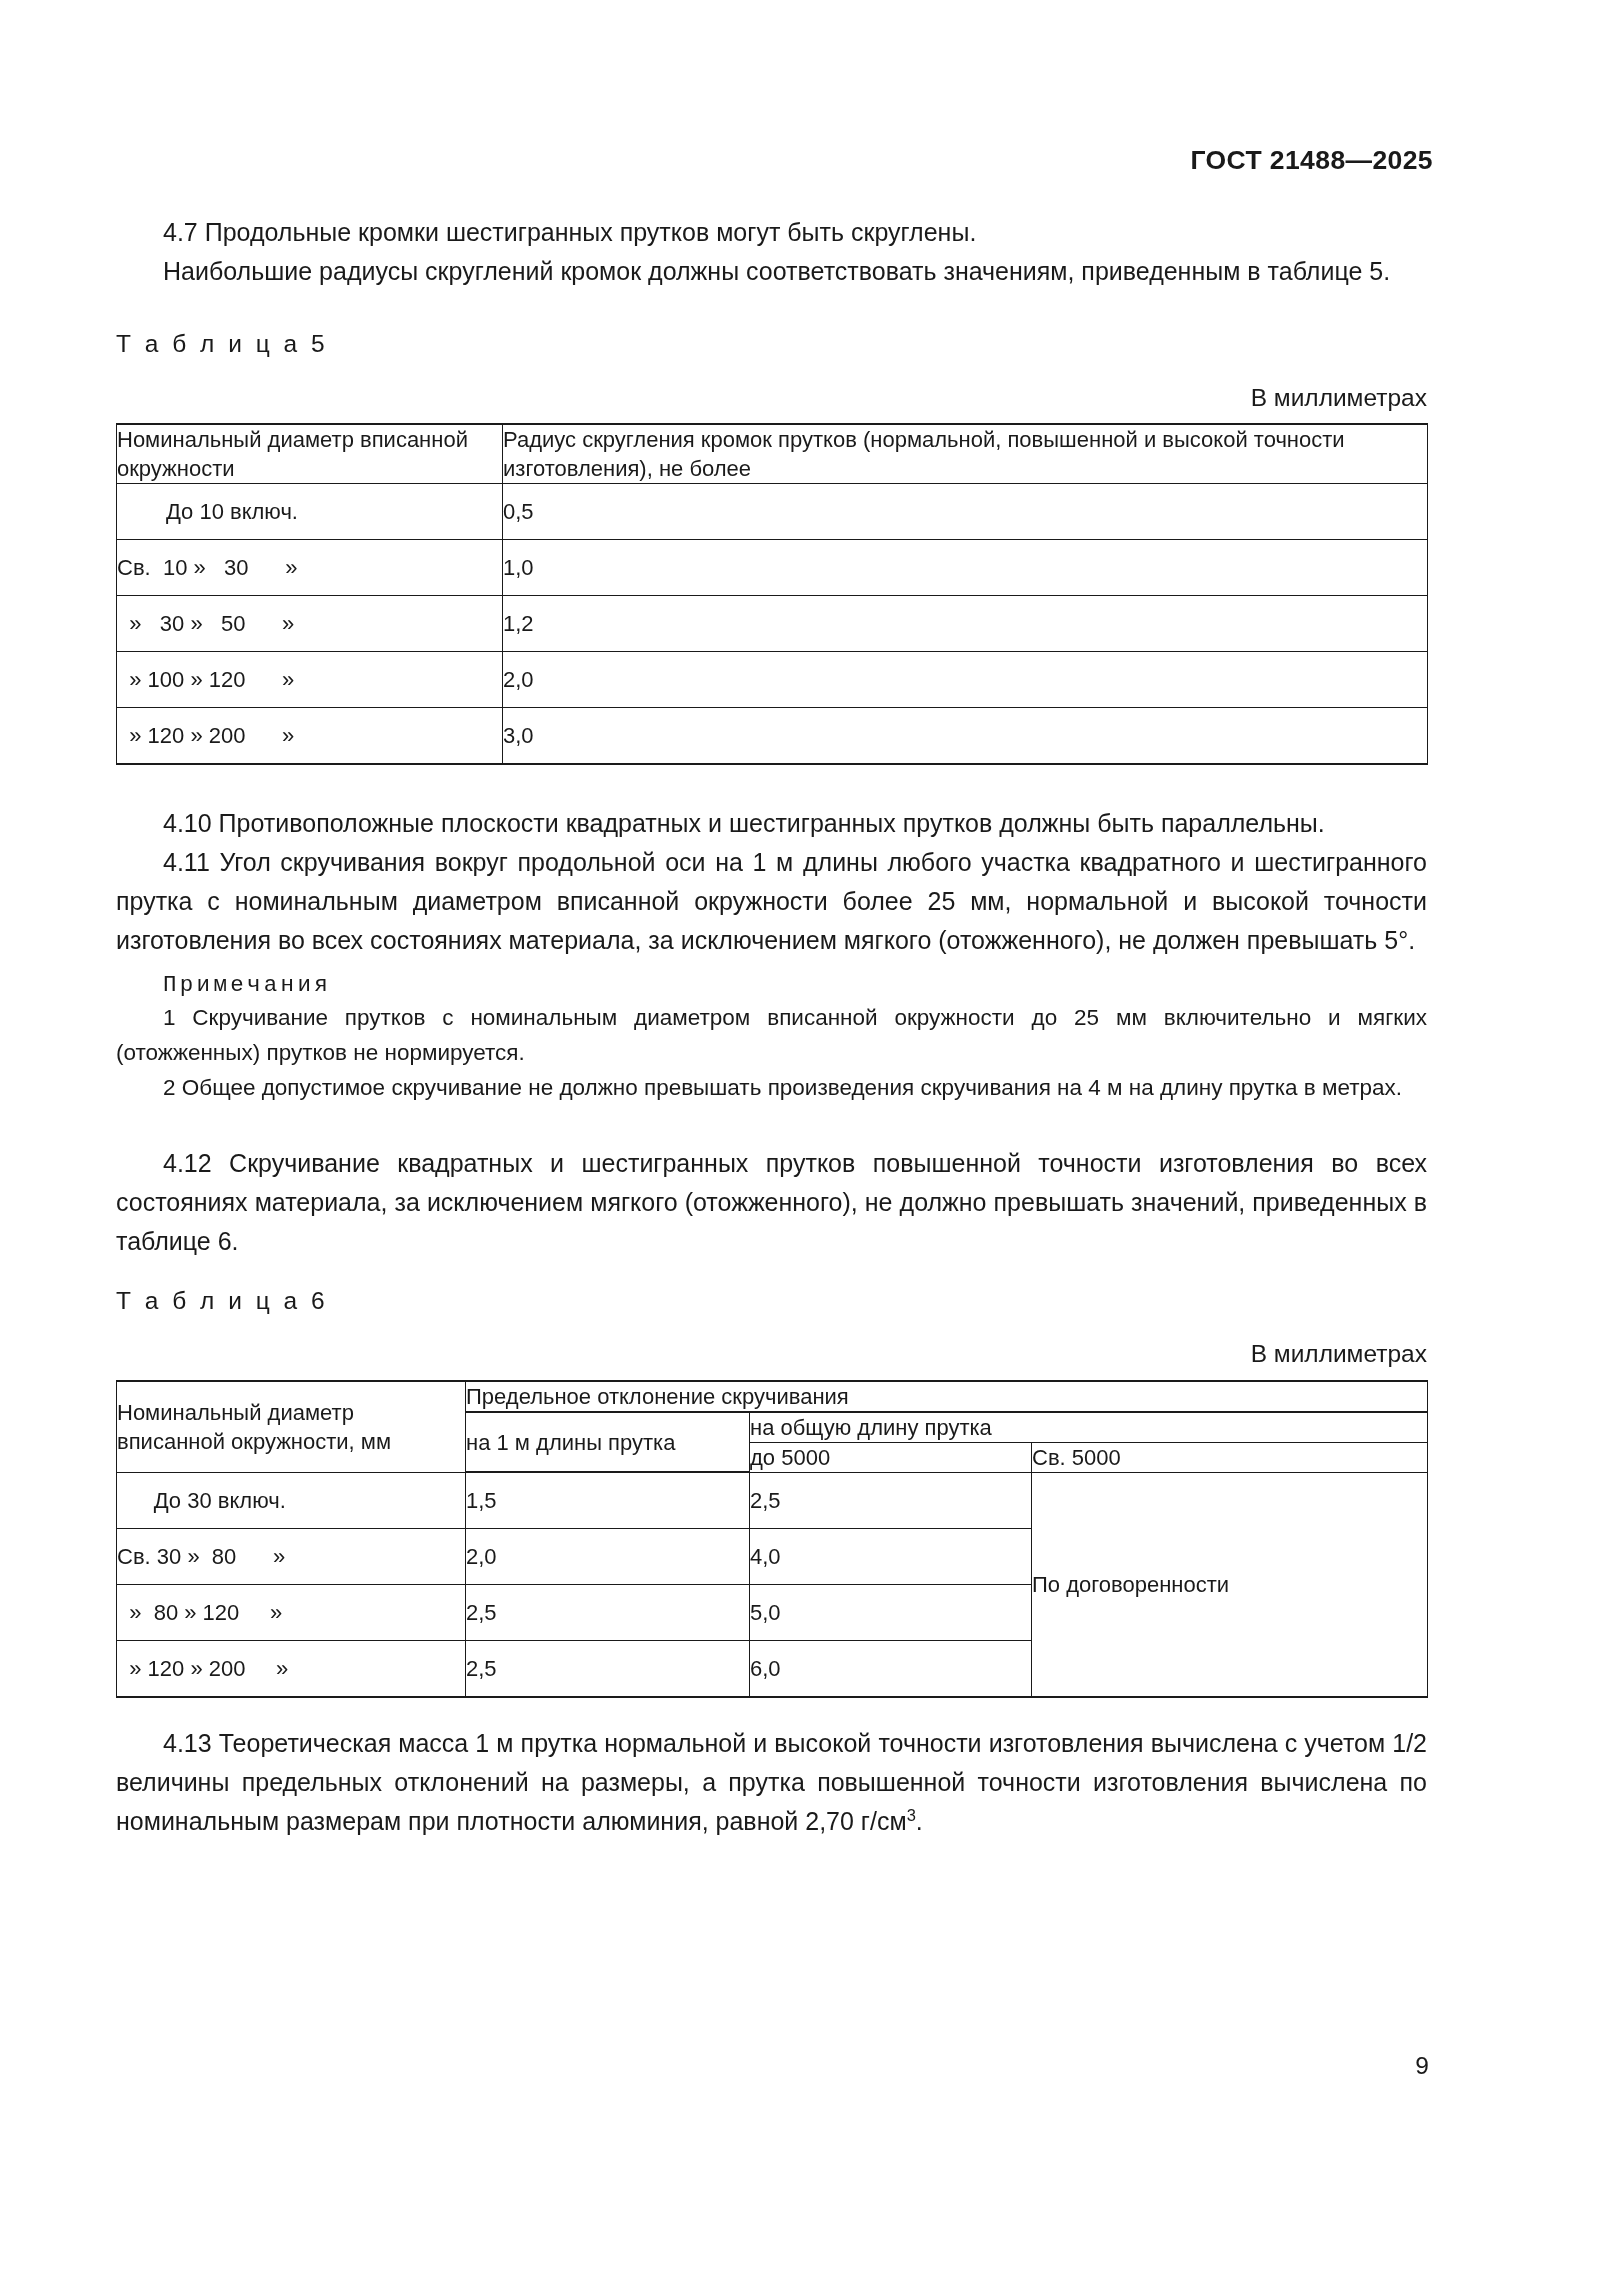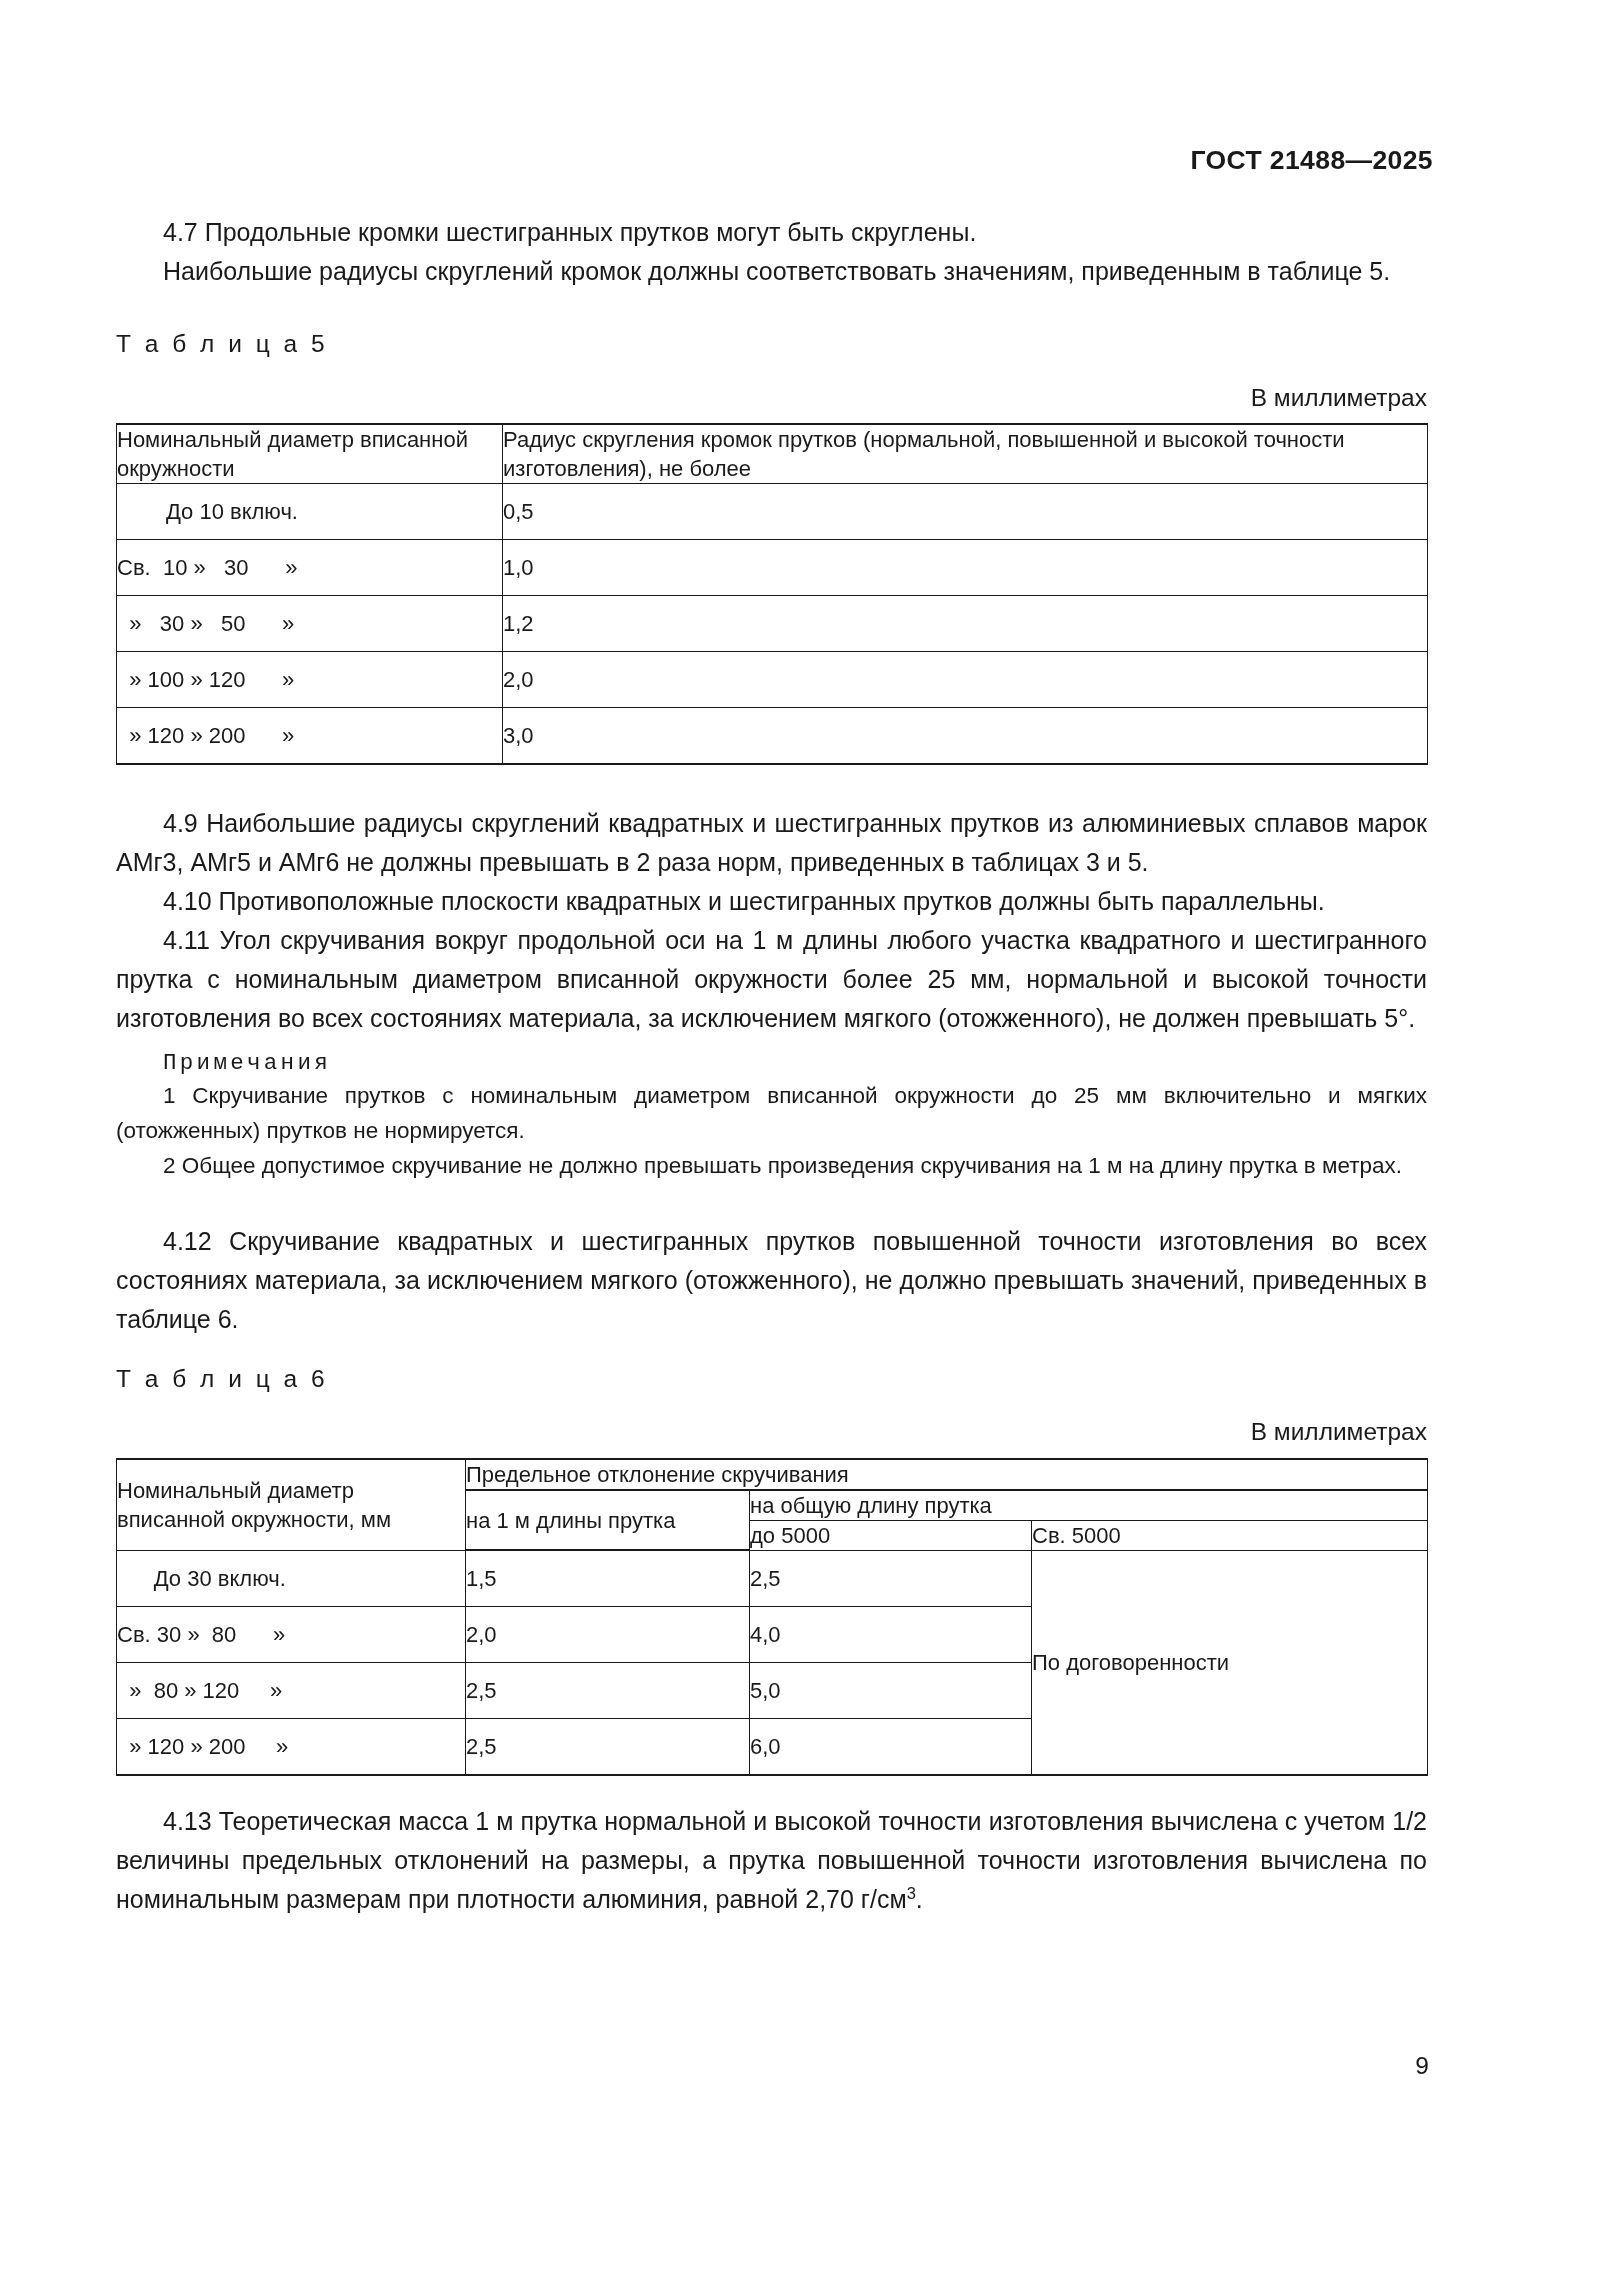--- a/index.html
+++ b/index.html
@@ -185,28 +185,27 @@
         </tr>
         <tr>
           <td class="body-cell rng-cell">  » 120 » 200      »</td>
           <td class="body-cell">3,0</td>
         </tr>
       </tbody>
     </table>
 
     <div class="gap-lg"></div>
 
-    <p class="body-par">4.9  Наибольшие радиусы скруглений квадратных и шестигранных прутков из алюминиевых сплавов марок АМг3, АМг5 и АМг6 не должны превышать в 2 раза норм, приведенных в таблицах 3 и 5.</p>
     <p class="body-par">4.10  Противоположные плоскости квадратных и шестигранных прутков должны быть параллельны.</p>
     <p class="body-par">4.11  Угол скручивания вокруг продольной оси на 1 м длины любого участка квадратного и шестигранного прутка с номинальным диаметром вписанной окружности более 25 мм, нормальной и высокой точности изготовления во всех состояниях материала, за исключением мягкого (отожженного), не должен превышать 5°.</p>
 
     <div class="gap-sm"></div>
     <p class="notes-title">Примечания</p>
     <p class="note-par">1  Скручивание прутков с номинальным диаметром вписанной окружности до 25 мм включительно и мягких (отожженных) прутков не нормируется.</p>
-    <p class="note-par">2  Общее допустимое скручивание не должно превышать произведения скручивания на 1 м на длину прутка в метрах.</p>
+    <p class="note-par">2  Общее допустимое скручивание не должно превышать произведения скручивания на 4 м на длину прутка в метрах.</p>
 
     <div class="gap-lg"></div>
 
     <p class="body-par">4.12  Скручивание квадратных и шестигранных прутков повышенной точности изготовления во всех состояниях материала, за исключением мягкого (отожженного), не должно превышать значений, приведенных в таблице 6.</p>
 
     <div class="gap-md"></div>
 
     <p class="table-caption">Т а б л и ц а  6</p>
     <div class="gap-md"></div>
     <p class="units-line">В миллиметрах</p>

